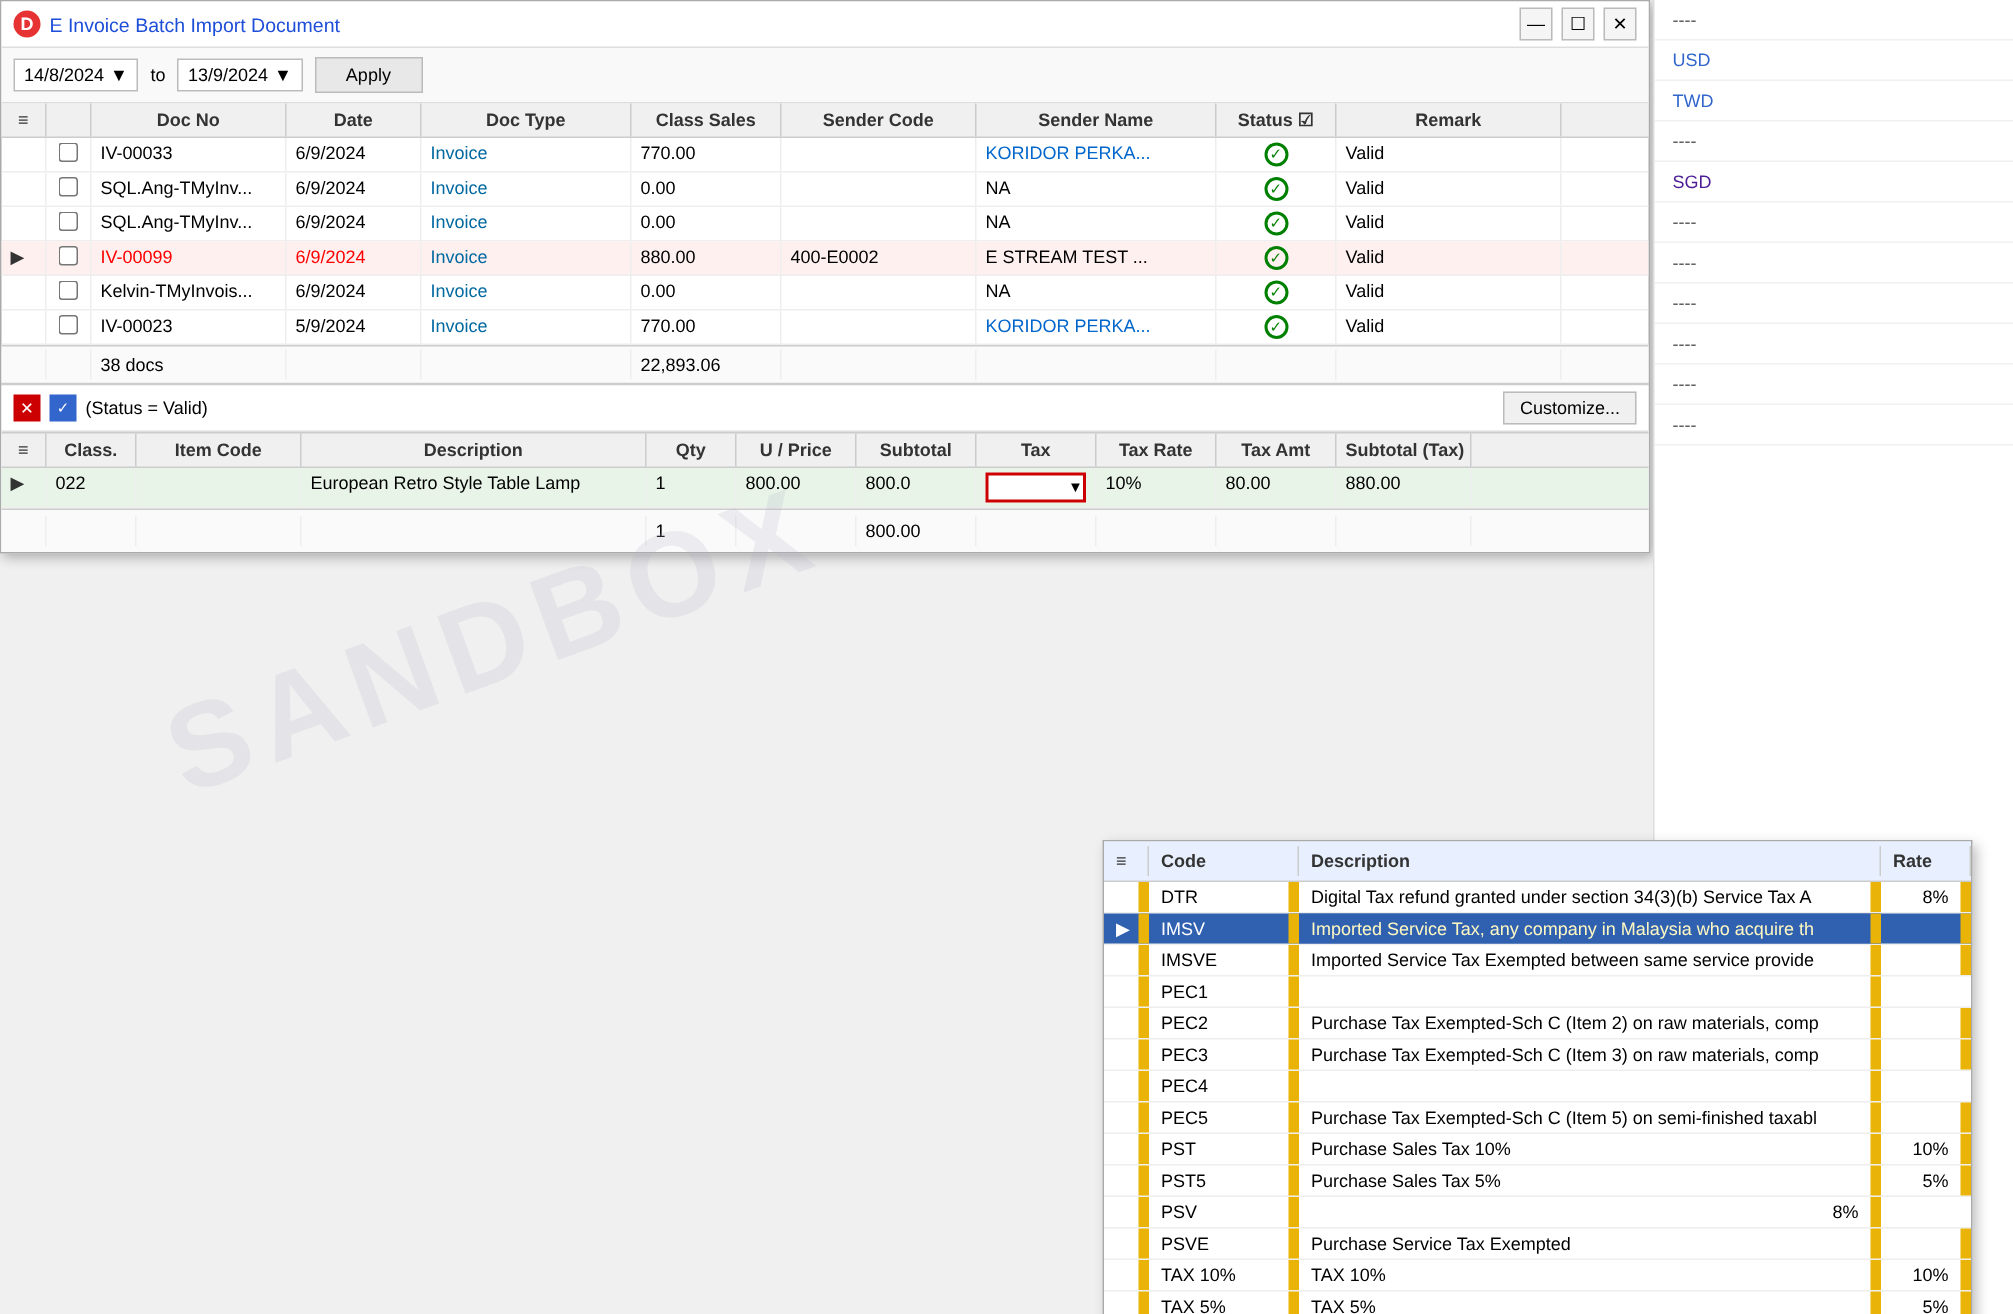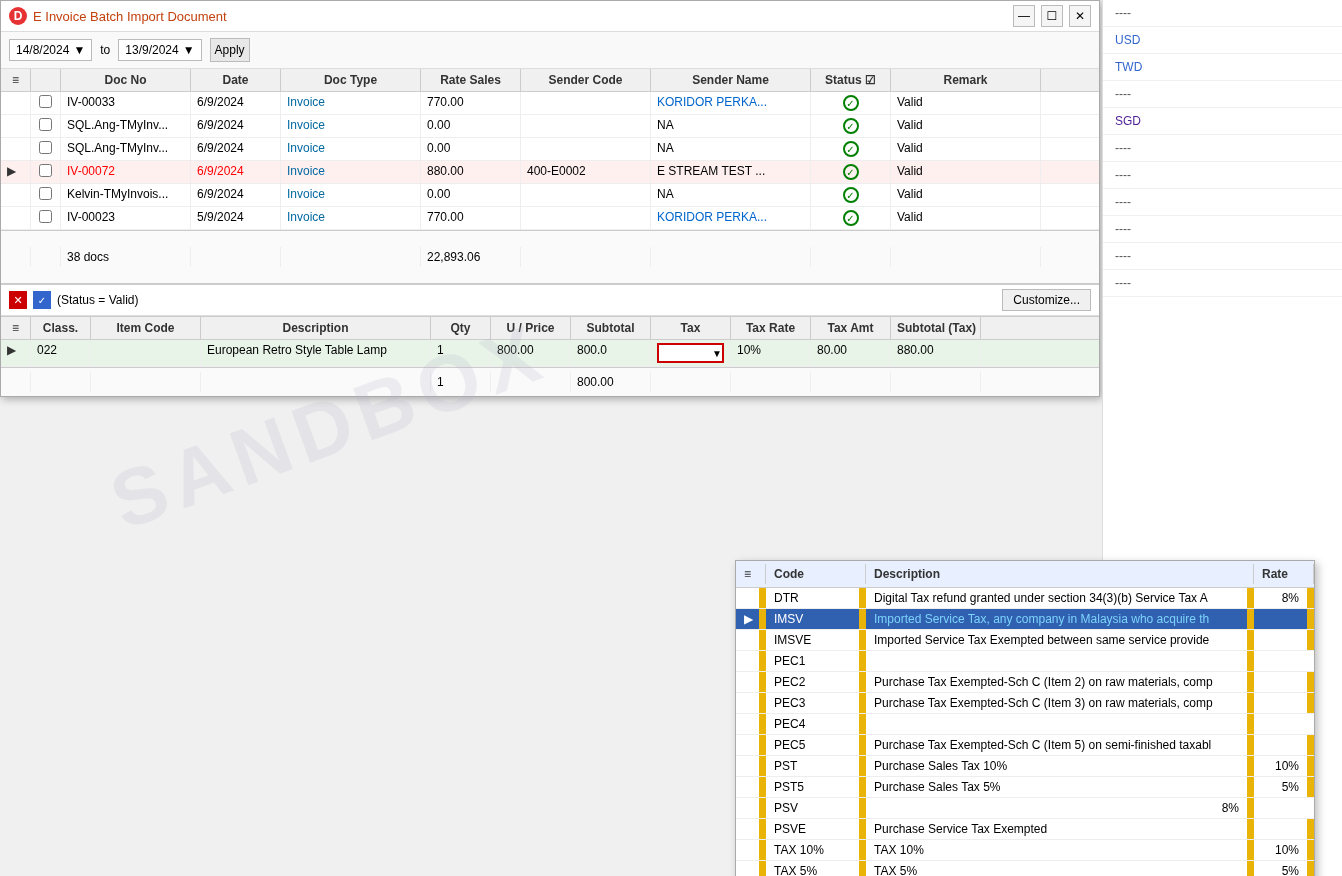--- a/index.html
+++ b/index.html
@@ -30,21 +30,21 @@
     }
     
     .title-icon {
       width: 18px; height: 18px;
       background: #e63232;
       border-radius: 50%;
       display: flex; align-items: center; justify-content: center;
       color: white; font-weight: bold; font-size: 11px;
     }
     
-    .title-text { font-size: 13px; font-weight: 500; color: #c2410c; }
+    .title-text { font-size: 13px; font-weight: 500; color: #1d4ed8; }
     
     .title-controls { display: flex; gap: 6px; }
     .title-btn {
       width: 22px; height: 22px;
       border: 1px solid #bbb;
       background: #f5f5f5;
       cursor: pointer;
       display: flex; align-items: center; justify-content: center;
       font-size: 12px;
     }
@@ -62,21 +62,21 @@
       border: 1px solid #bbb;
       padding: 3px 6px;
       background: white;
       display: flex; align-items: flex-start; gap: 4px;
       cursor: pointer;
     }
     
     .apply-btn {
       background: #e8e8e8;
       border: 1px solid #bbb;
-      padding: 4px 4px;
+      padding: 4px 20px;
       cursor: pointer;
       font-size: 12px;
     }
     
     
     .top-grid {
       border-bottom: 2px solid #ccc;
     }
     
     .grid-header {
@@ -124,21 +124,21 @@
       display: inline-flex; align-items: center; justify-content: center;
       color: green;
       font-size: 10px;
     }
     
     .footer-row {
       display: grid;
       grid-template-columns: 30px 30px 130px 90px 140px 100px 130px 160px 80px 150px;
       border-top: 1px solid #ccc;
       background: #fafafa;
-      padding: 16px 0;
+      padding: 2px 0;
     }
     
     .filter-bar {
       padding: 4px 8px;
       background: #fff;
       border-bottom: 1px solid #ddd;
       display: flex;
       align-items: center;
       justify-content: space-between;
     }
@@ -323,21 +323,21 @@
     <button class="apply-btn">Apply</button>
   </div>
 
   <div class="top-grid">
     <div class="grid-header">
       <div class="grid-header-cell">≡</div>
       <div class="grid-header-cell"></div>
       <div class="grid-header-cell">Doc No</div>
       <div class="grid-header-cell">Date</div>
       <div class="grid-header-cell">Doc Type</div>
-      <div class="grid-header-cell">Rate Sales</div>
+      <div class="grid-header-cell">Class Sales</div>
       <div class="grid-header-cell">Sender Code</div>
       <div class="grid-header-cell">Sender Name</div>
       <div class="grid-header-cell">Status ☑</div>
       <div class="grid-header-cell">Remark</div>
     </div>
 
     <div class="grid-body">
 
       <div class="grid-row">
         <div class="grid-cell"></div>
@@ -374,21 +374,21 @@
         <div class="grid-cell right">0.00</div>
         <div class="grid-cell"></div>
         <div class="grid-cell">NA</div>
         <div class="grid-cell center"><span class="status-icon">✓</span></div>
         <div class="grid-cell">Valid</div>
       </div>
 
       <div class="grid-row selected" style="background:#fff0f0;">
         <div class="grid-cell" style="color:#333;">▶</div>
         <div class="grid-cell center"><input type="checkbox" style=""></div>
-        <div class="grid-cell red-text">IV-00072</div>
+        <div class="grid-cell red-text">IV-00099</div>
         <div class="grid-cell red-text">6/9/2024</div>
         <div class="grid-cell invoice">Invoice</div>
         <div class="grid-cell right">880.00</div>
         <div class="grid-cell">400-E0002</div>
         <div class="grid-cell">E STREAM TEST ...</div>
         <div class="grid-cell center"><span class="status-icon">✓</span></div>
         <div class="grid-cell">Valid</div>
       </div>
 
       <div class="grid-row">
@@ -506,21 +506,21 @@
     <div class="tax-row">
       <div class="tax-cell"></div>
       <div class="tax-cell">DTR</div>
       <div class="tax-cell">Digital Tax refund granted under section 34(3)(b) Service Tax A</div>
       <div class="tax-cell right">8%</div>
     </div>
 
     <div class="tax-row selected">
       <div class="tax-cell">▶</div>
       <div class="tax-cell">IMSV</div>
-      <div class="tax-cell" style="background:#3060b0;color:#7dd3fc;">Imported Service Tax, any company in Malaysia who acquire th</div>
+      <div class="tax-cell" style="background:#3060b0;color:#fef9c3;">Imported Service Tax, any company in Malaysia who acquire th</div>
       <div class="tax-cell right"></div>
     </div>
 
     <div class="tax-row">
       <div class="tax-cell"></div>
       <div class="tax-cell">IMSVE</div>
       <div class="tax-cell">Imported Service Tax Exempted between same service provide</div>
       <div class="tax-cell right"></div>
     </div>
 

